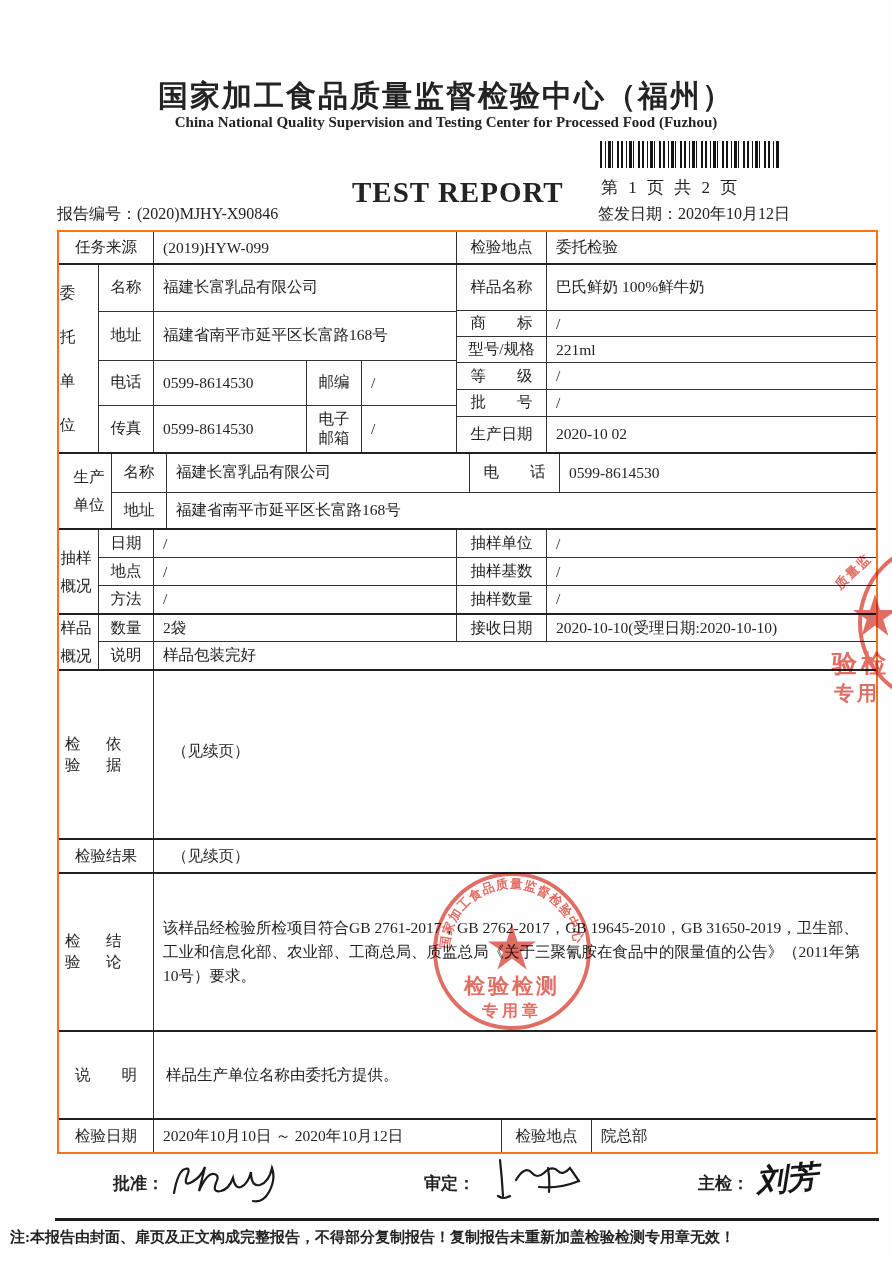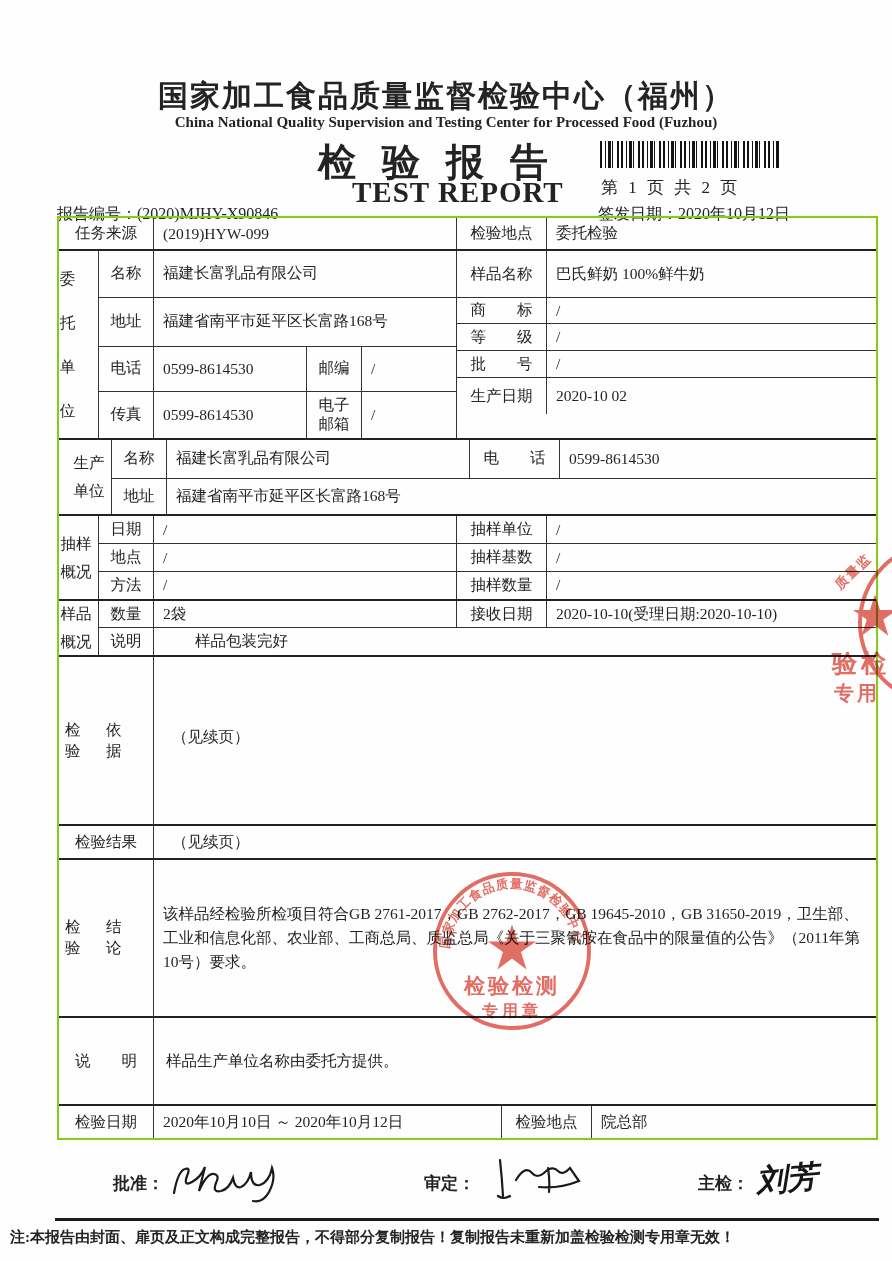--- a/index.html
+++ b/index.html
@@ -24,22 +24,22 @@
       #141414 0 2px, transparent 2px 5px,
       #141414 5px 6px, transparent 6px 8px,
       #141414 8px 11px, transparent 11px 12px,
       #141414 12px 13px, transparent 13px 17px,
       #141414 17px 19px, transparent 19px 21px); }
   .page-info { position:absolute; top:176px; left:601px; font-size:17px; letter-spacing:3px; }
   .report-no { position:absolute; top:204px; left:57px; font-size:16px; }
   .issue-date { position:absolute; top:204px; left:598px; font-size:16px; }
 
   
-  .rtable { position:absolute; top:216px; left:57px; width:821px;
-    border:2px solid #84cc16; font-size:15.5px; }
+  .rtable { position:absolute; top:230px; left:57px; width:821px;
+    border:2px solid #f97316; font-size:15.5px; }
   .band { display:flex; border-bottom:2px solid #222; }
   .band:last-child { border-bottom:none; }
   .cell { display:flex; align-items:center; border-right:1px solid #333; padding:2px 6px; overflow:hidden; }
   .cell.last { border-right:none; }
   .lbl { justify-content:center; text-align:center; flex:none; }
   .val { padding-left:9px; }
   .subcol { display:flex; flex-direction:column; }
   .subrow { display:flex; border-bottom:1px solid #333; }
   .subrow:last-child { border-bottom:none; }
   .vgroup { width:40px; flex:none; display:flex; align-items:center; 
@@ -68,21 +68,20 @@
   .foot-note { position:absolute; top:1228px; left:10px; width:872px;
     font-size:15px; font-weight:bold; }
 </style>
 </head>
 <body>
 
 <div class="page">
 
   <div class="org-cn">国家加工食品质量监督检验中心（福州）</div>
   <div class="org-en">China National Quality Supervision and Testing Center for Processed Food (Fuzhou)</div>
-  <div class="title-cn">检验报告</div>
   <div class="title-en">TEST REPORT</div>
   <div class="barcode"></div>
   <div class="page-info">第 1 页  共 2 页</div>
   <div class="report-no"><span>报告编号：</span><span>(2020)MJHY-X90846</span></div>
   <div class="issue-date"><span>签发日期：</span><span>2020年10月12日</span></div>
 
   <div class="rtable">
 
     <div class="band" style="height:33px;">
       <div class="cell lbl w95">任务来源</div>
@@ -119,20 +118,24 @@
       </div>
       <div class="subcol grow">
         <div class="subrow" style="height:47px;">
           <div class="cell lbl w90">样品名称</div>
           <div class="cell val grow last">巴氏鲜奶 100%鲜牛奶</div>
         </div>
         <div class="subrow" style="height:26px;">
           <div class="cell lbl w90">商　　标</div>
           <div class="cell val grow last">/</div>
         </div>
+        <div class="subrow" style="height:26px;">
+          <div class="cell lbl w90">型号/规格</div>
+          <div class="cell val grow last">221ml</div>
+        </div>
         <div class="subrow" style="height:27px;">
           <div class="cell lbl w90">等　　级</div>
           <div class="cell val grow last">/</div>
         </div>
         <div class="subrow" style="height:27px;">
           <div class="cell lbl w90">批　　号</div>
           <div class="cell val grow last">/</div>
         </div>
         <div class="subrow" style="height:36px;">
           <div class="cell lbl w90">生产日期</div>
@@ -189,21 +192,21 @@
       <div class="vgroup">
         <span class="vchars2">样品概况</span>
       </div>
       <div class="subcol grow">
         <div class="subrow" style="height:28px;">
           <div class="cell lbl w55">数量</div>
           <div class="cell val" style="width:303px;">2袋</div>
           <div class="cell lbl w90">接收日期</div>
           <div class="cell val grow last">2020-10-10(受理日期:2020-10-10)</div>
         </div>
-        <div class="subrow" style="height:28px;gap:32px;">
+        <div class="subrow" style="height:28px;">
           <div class="cell lbl w55">说明</div>
           <div class="cell val grow last">样品包装完好</div>
         </div>
       </div>
     </div>
 
     <div class="band" style="height:169px;">
       <div class="cell w95 stacklbl">
         <span>检　验</span>
         <span>依　据</span>

